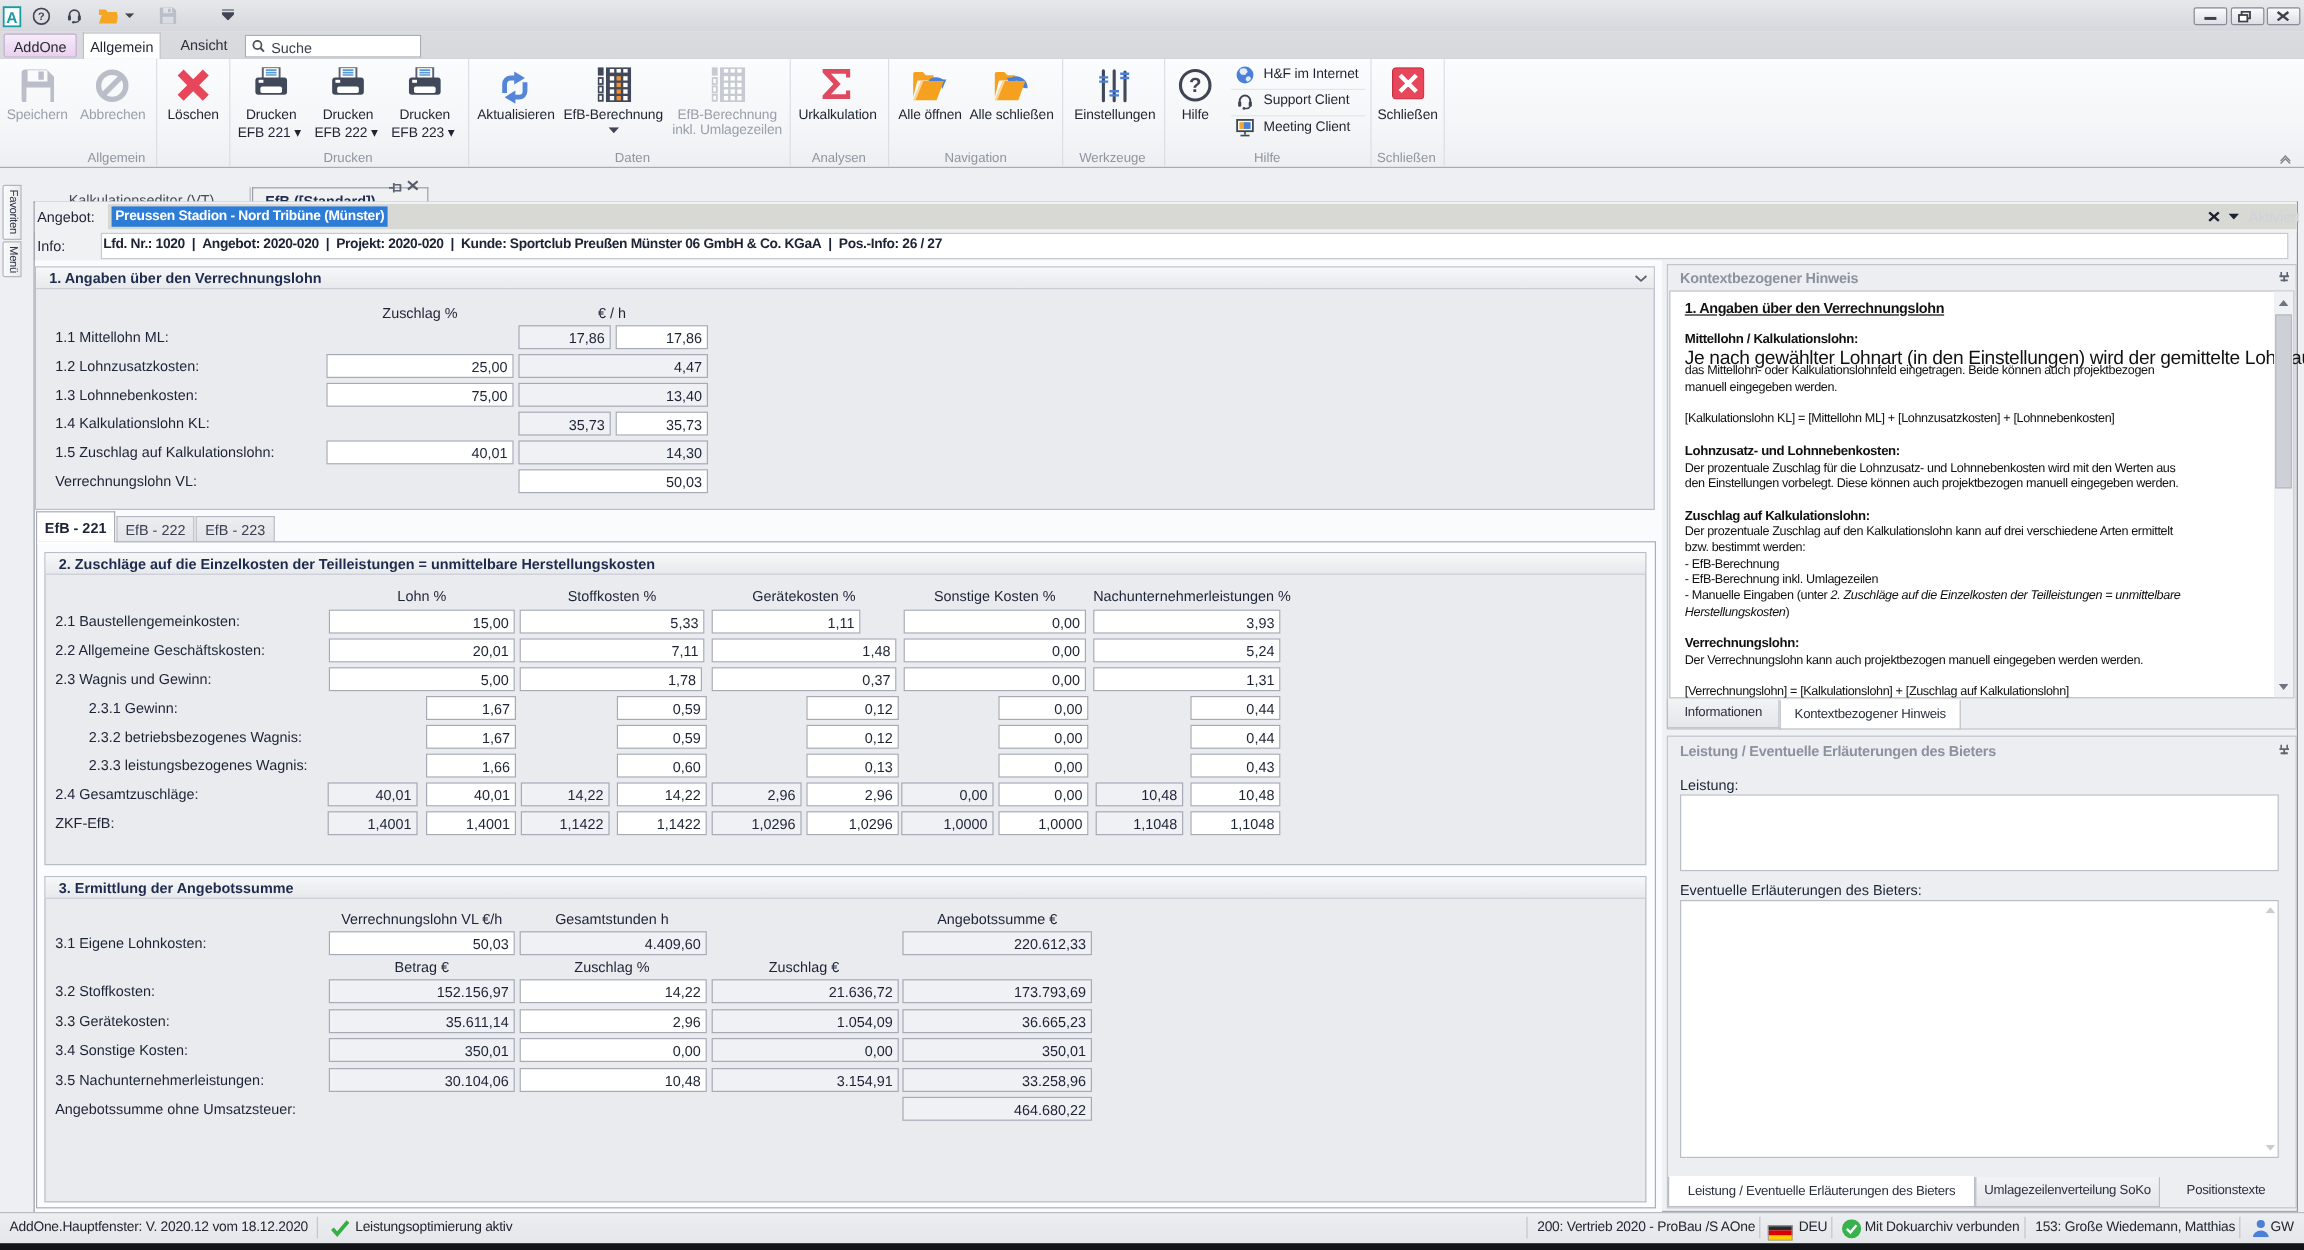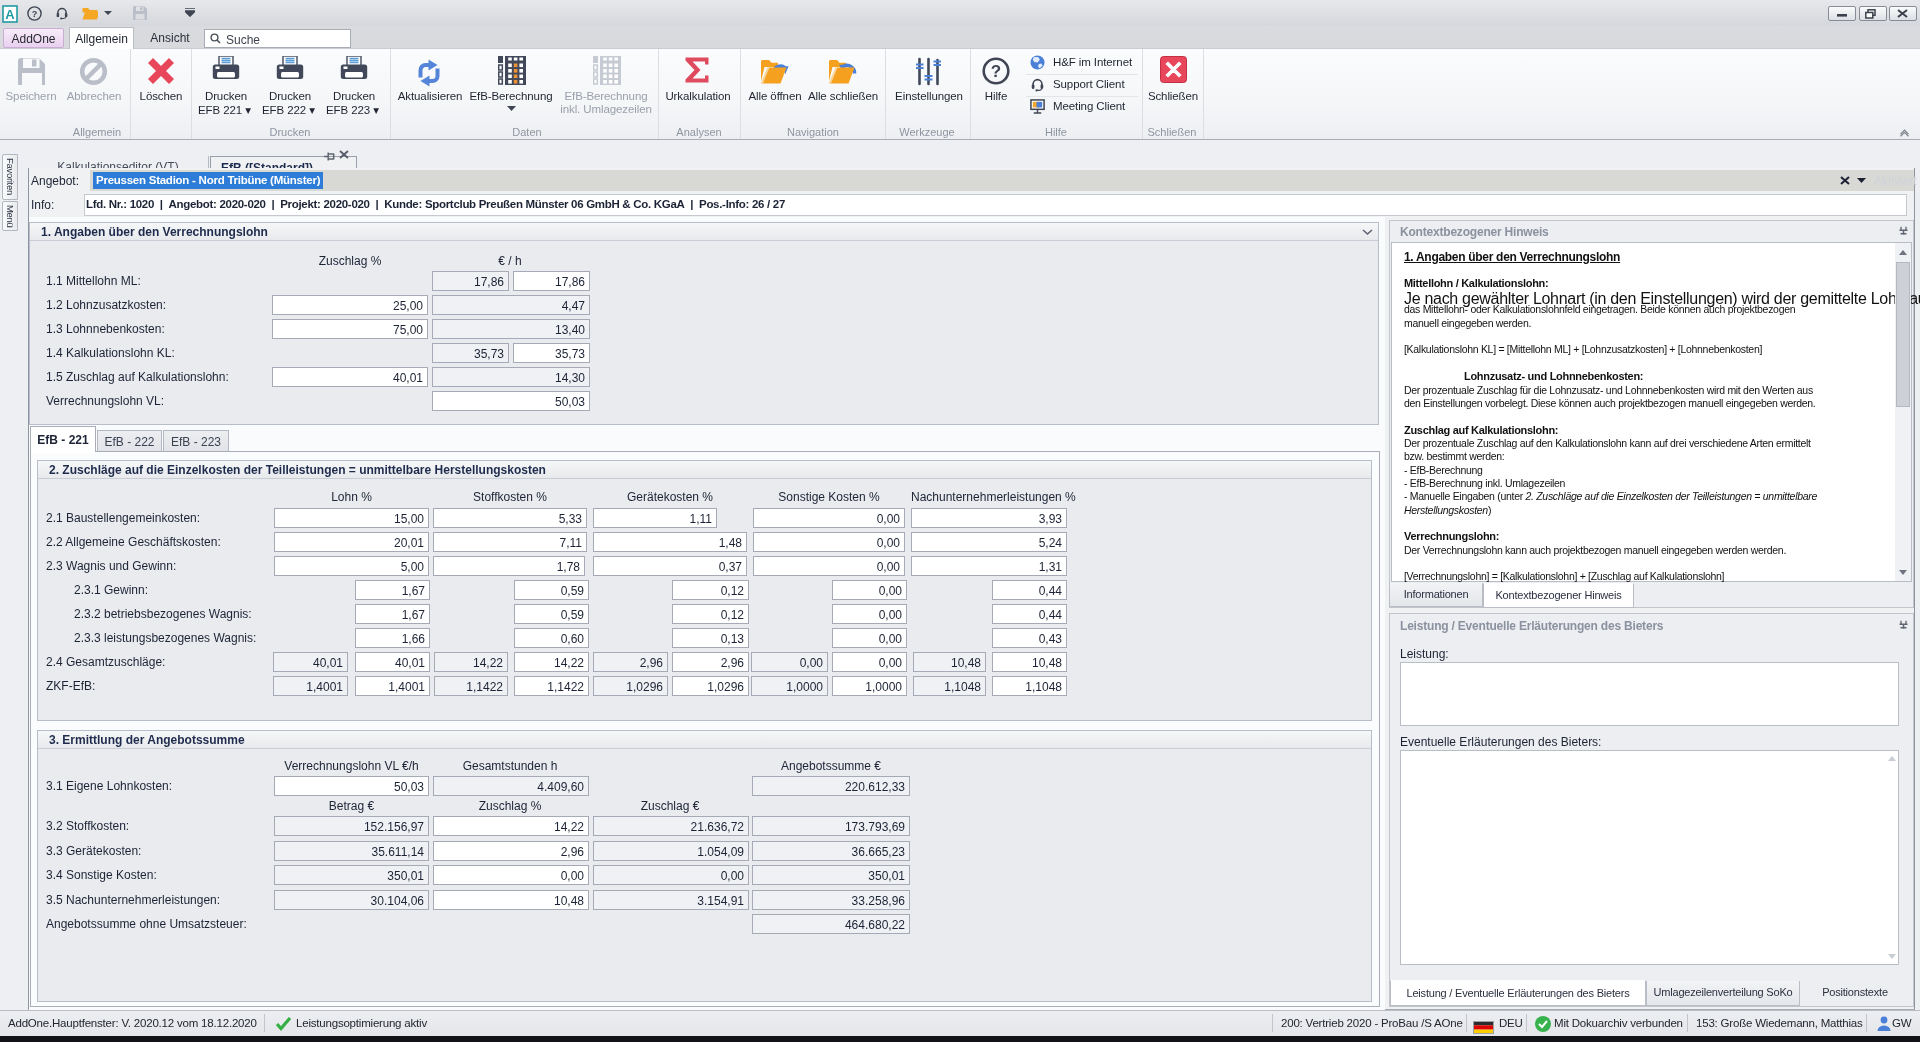--- a/index.html
+++ b/index.html
@@ -453,21 +453,21 @@
         <path d="M1.5 9.7 H7.5" transform="translate(0,-2)"></path>
       </g>
     </svg>
 <div class="abs" style="left:1391px;top:242px;width:521px;height:340px;background:#fff;border:1px solid #b9bdc5"></div>
 <div class="abs" style="left:1404px;top:250.0px;font-size:12px;letter-spacing:-0.3px;color:#111;white-space:nowrap;font-weight:bold;text-decoration:underline;">1. Angaben über den Verrechnungslohn</div>
 <div class="abs" style="left:1404px;top:276.7px;font-size:11px;letter-spacing:-0.3px;color:#111;white-space:nowrap;font-weight:bold;">Mittellohn / Kalkulationslohn:</div>
 <div class="abs" style="left:1404px;top:290.1px;font-size:16px;letter-spacing:-0.3px;color:#111;white-space:nowrap;text-align:right;">Je nach gewählter Lohnart (in den Einstellungen) wird der gemittelte Lohn aus der Kalkulation in</div>
 <div class="abs" style="left:1404px;top:303.4px;font-size:10.5px;letter-spacing:-0.3px;color:#111;white-space:nowrap;">das Mittellohn- oder Kalkulationslohnfeld eingetragen. Beide können auch projektbezogen</div>
 <div class="abs" style="left:1404px;top:316.8px;font-size:10.5px;letter-spacing:-0.3px;color:#111;white-space:nowrap;">manuell eingegeben werden.</div>
 <div class="abs" style="left:1404px;top:343.4px;font-size:10.5px;letter-spacing:-0.3px;color:#111;white-space:nowrap;">[Kalkulationslohn KL] = [Mittellohn ML] + [Lohnzusatzkosten] + [Lohnnebenkosten]</div>
-<div class="abs" style="left:1464px;top:370.1px;font-size:11px;letter-spacing:-0.3px;color:#111;white-space:nowrap;font-weight:bold;">Lohnzusatz- und Lohnnebenkosten:</div>
+<div class="abs" style="left:1404px;top:370.1px;font-size:11px;letter-spacing:-0.3px;color:#111;white-space:nowrap;font-weight:bold;">Lohnzusatz- und Lohnnebenkosten:</div>
 <div class="abs" style="left:1404px;top:383.5px;font-size:10.5px;letter-spacing:-0.3px;color:#111;white-space:nowrap;">Der prozentuale Zuschlag für die Lohnzusatz- und Lohnnebenkosten wird mit den Werten aus</div>
 <div class="abs" style="left:1404px;top:396.9px;font-size:10.5px;letter-spacing:-0.3px;color:#111;white-space:nowrap;">den Einstellungen vorbelegt. Diese können auch projektbezogen manuell eingegeben werden.</div>
 <div class="abs" style="left:1404px;top:423.5px;font-size:11px;letter-spacing:-0.3px;color:#111;white-space:nowrap;font-weight:bold;">Zuschlag auf Kalkulationslohn:</div>
 <div class="abs" style="left:1404px;top:436.9px;font-size:10.5px;letter-spacing:-0.3px;color:#111;white-space:nowrap;">Der prozentuale Zuschlag auf den Kalkulationslohn kann auf drei verschiedene Arten ermittelt</div>
 <div class="abs" style="left:1404px;top:450.2px;font-size:10.5px;letter-spacing:-0.3px;color:#111;white-space:nowrap;">bzw. bestimmt werden:</div>
 <div class="abs" style="left:1404px;top:463.6px;font-size:10.5px;letter-spacing:-0.3px;color:#111;white-space:nowrap;">- EfB-Berechnung</div>
 <div class="abs" style="left:1404px;top:476.9px;font-size:10.5px;letter-spacing:-0.3px;color:#111;white-space:nowrap;">- EfB-Berechnung inkl. Umlagezeilen</div>
 <div class="abs" style="left:1404px;top:490.3px;font-size:10.5px;letter-spacing:-0.3px;color:#111;white-space:nowrap;">- Manuelle Eingaben (unter <i>2. Zuschläge auf die Einzelkosten der Teilleistungen = unmittelbare</i></div>
 <div class="abs" style="left:1404px;top:503.6px;font-size:10.5px;letter-spacing:-0.3px;color:#111;white-space:nowrap;"><i>Herstellungskosten</i>)</div>
 <div class="abs" style="left:1404px;top:530.3px;font-size:11px;letter-spacing:-0.3px;color:#111;white-space:nowrap;font-weight:bold;">Verrechnungslohn:</div>

